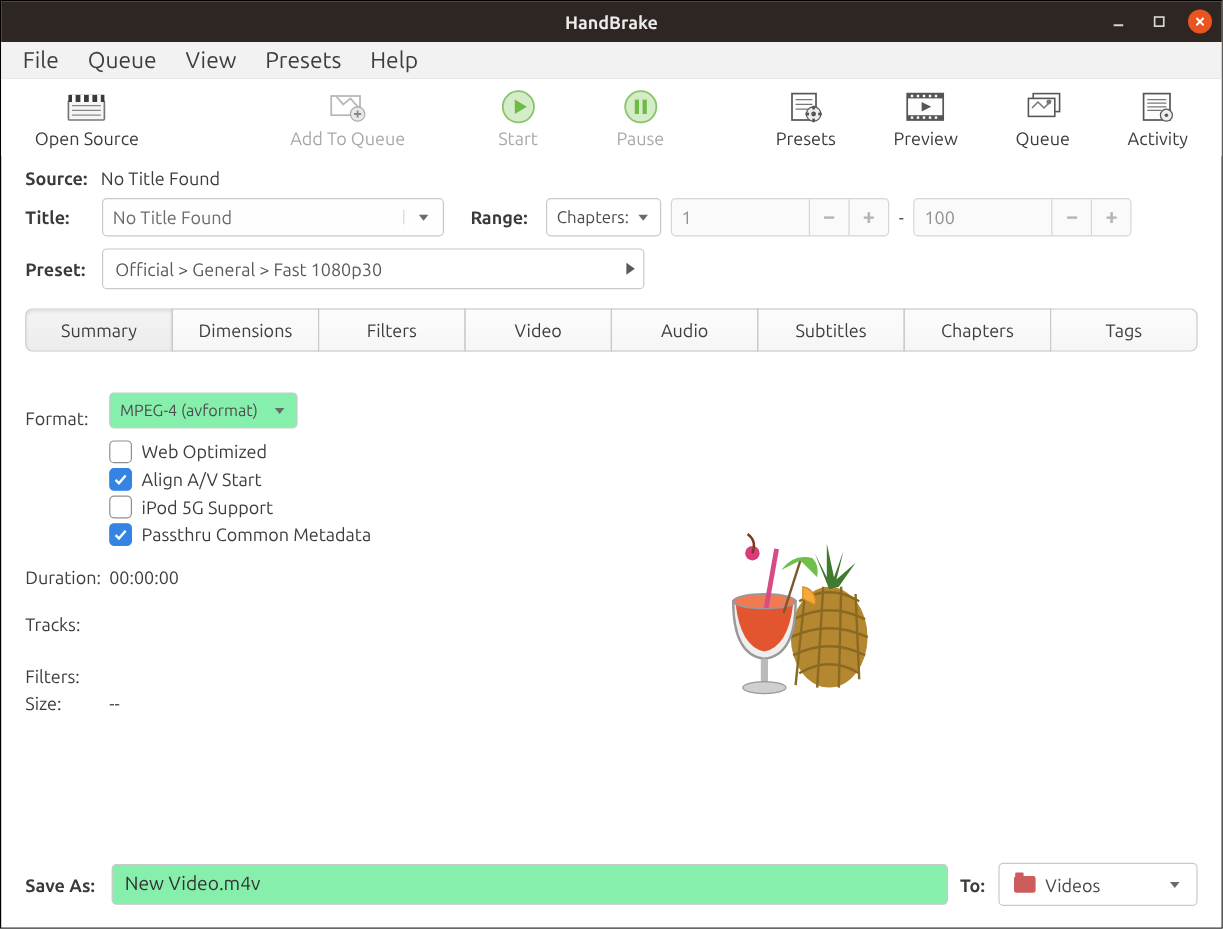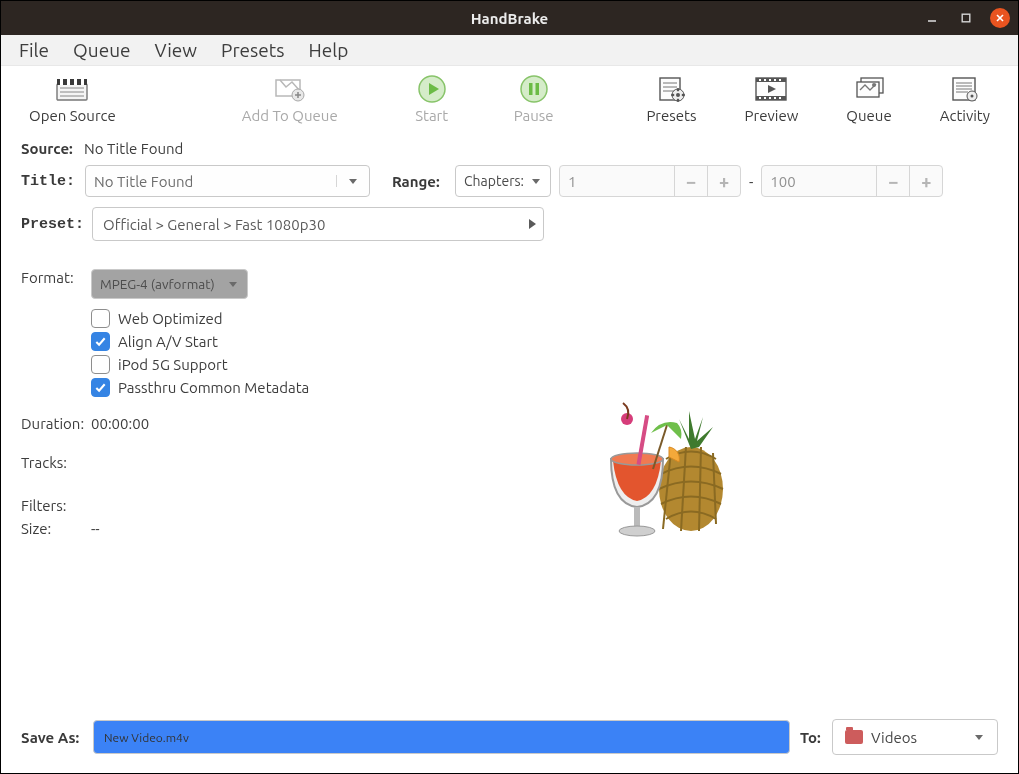--- a/index.html
+++ b/index.html
@@ -17,53 +17,53 @@
   .toolbar{background:#fff;padding:6px 10px 4px 10px;display:flex;align-items:flex-start;}
   .tb-btn{display:flex;flex-direction:column;align-items:center;gap:3px;padding:2px 18px;color:#3b3b3b;font-size:15px;cursor:default;}
   .tb-btn.disabled{color:#a9a9a9;}
   .tb-icon{width:36px;height:30px;display:flex;align-items:center;justify-content:center;}
   .tb-spacer{flex:1;}
   
   .content{padding:10px 20px 4px 20px;flex:1;display:flex;flex-direction:column;overflow:hidden;}
   .row{display:flex;align-items:center;margin-bottom:10px;gap:8px;}
   .row.label-row{margin-bottom:8px;}
   .lbl{font-weight:700;font-size:15px;color:#3a3a3a;min-width:55px;}
-  .lbl.w70{min-width:56px;font-family:Liberation Mono, monospace;}
+  .lbl.w70{min-width:56px;}
   .static-text{color:#3d3d3d;font-size:15px;}
   .combo{height:32px;border:1px solid #c9c9c9;border-radius:4px;background:#fefefe;display:flex;align-items:center;padding:0 6px 0 8px;font-size:15px;color:#6d6d6d;box-sizing:border-box;}
   .combo .caret{margin-left:auto;padding:0 4px;}
   .combo.title-combo{width:285px;}
   .range-chapter{height:30px;border:1px solid #c9c9c9;border-radius:4px;background:#fff;display:flex;align-items:center;gap:6px;padding:0 8px;font-size:14px;color:#4b4b4b;}
   .spinner{height:30px;width:180px;border:1px solid #d6d6d6;border-radius:4px;display:flex;align-items:center;color:#909090;background:#fafafa;overflow:hidden;}
   .spinner .val{flex:1;padding:0 8px;font-size:15px;}
   .spinner .spin-btn{width:32px;height:100%;border-left:1px solid #d6d6d6;display:flex;align-items:center;justify-content:center;color:#b5b5b5;font-size:18px;font-weight:600;}
   .preset-combo{width:434px;height:32px;border:1px solid #c9c9c9;border-radius:4px;background:#fff;display:flex;align-items:center;padding:0 6px 0 10px;font-size:15px;color:#5b5b5b;}
   .preset-combo .play-caret{margin-left:auto;color:#5a5a5a;}
   
   .tabbar{display:flex;margin-top:6px;}
   .tab{flex:1;height:34px;border:1px solid #c9c9c9;background:linear-gradient(#fcfcfc,#f6f6f6);display:flex;align-items:center;justify-content:center;font-size:15px;color:#3e3e3e;margin-left:-1px;cursor:default;}
   .tab:first-child{border-top-left-radius:6px;border-bottom-left-radius:6px;margin-left:0;}
   .tab:last-child{border-top-right-radius:6px;border-bottom-right-radius:6px;}
   .tab.active{background:linear-gradient(#f4f4f4,#ececec);box-shadow:inset 0 2px 3px rgba(0,0,0,0.08);}
   
   .summary-panel{display:flex;margin-top:18px;flex:1;}
   .summary-left{flex:0 0 400px;}
   .summary-right{flex:1;position:relative;}
-  .form-row{display:flex;align-items:flex-start;margin-bottom:6px;}
+  .form-row{display:flex;align-items:flex-end;margin-bottom:6px;}
   .form-label{width:70px;font-size:15px;color:#3d3d3d;}
-  .small-combo{height:28px;border:1px solid #c9c9c9;border-radius:4px;background:#a3a3a3;display:flex;align-items:center;gap:12px;padding:0 8px;font-size:13.5px;color:#4d4d4d;}
+  .small-combo{height:28px;border:1px solid #c9c9c9;border-radius:4px;background:#86efac;display:flex;align-items:center;gap:12px;padding:0 8px;font-size:13.5px;color:#4d4d4d;margin-top:16px;}
   .check-row{display:flex;align-items:center;gap:8px;margin-bottom:4px;margin-left:70px;font-size:15px;color:#3d3d3d;}
   .checkbox{width:17px;height:17px;border:1.5px solid #8e8e8e;border-radius:4px;background:#fff;display:flex;align-items:center;justify-content:center;flex-shrink:0;}
   .checkbox.checked{background:#3584e4;border-color:#3584e4;}
   .checkbox.checked svg{width:13px;height:13px;}
   
   .mascot{position:absolute;top:120px;left:160px;width:160px;height:160px;}
   
   .bottombar{padding:8px 20px 18px 20px;display:flex;align-items:center;gap:10px;}
-  .text-input{flex:1;height:34px;border:1px solid #c9c9c9;border-radius:4px;padding:0 10px;font-size:12px;color:#333;background:#3b82f6;font-family:inherit;box-sizing:border-box;}
+  .text-input{flex:1;height:34px;border:1px solid #c9c9c9;border-radius:4px;padding:0 10px;font-size:16px;color:#333;background:#86efac;font-family:inherit;box-sizing:border-box;}
   .dest-combo{width:140px;height:34px;border:1px solid #c9c9c9;border-radius:4px;background:#fff;display:flex;align-items:center;padding:0 12px;gap:8px;font-size:15px;color:#474747;}
   .folder-icon{width:18px;height:14px;background:#cd5c5c;border-radius:2px;position:relative;}
   .folder-icon::before{content:"";position:absolute;top:-3px;left:1px;width:7px;height:3px;background:#cd5c5c;border-radius:1px 1px 0 0;}
   .caret-svg{width:12px;height:12px;}
   svg{display:block;}
 </style>
 </head>
 <body>
 
 <div class="window">
@@ -261,20 +261,30 @@
       <div class="preset-combo">
         <span>Official &gt; General &gt; Fast 1080p30</span>
         <span class="play-caret">
           <svg width="10" height="12" viewBox="0 0 10 12">
               <polygon points="2,1 9,6 2,11" fill="#5a5a5a"></polygon>
             </svg>
         </span>
       </div>
     </div>
 
+    <div class="tabbar">
+      <div class="tab active">Summary</div>
+      <div class="tab">Dimensions</div>
+      <div class="tab">Filters</div>
+      <div class="tab">Video</div>
+      <div class="tab">Audio</div>
+      <div class="tab">Subtitles</div>
+      <div class="tab">Chapters</div>
+      <div class="tab">Tags</div>
+    </div>
 
     <div class="summary-panel">
       <div class="summary-left">
         <div class="form-row">
           <span class="form-label">Format:</span>
           <div class="small-combo">
             <span>MPEG-4 (avformat)</span>
             <svg class="caret-svg" viewBox="0 0 12 12">
                 <polygon points="2,4 10,4 6,9" fill="#6a6a6a"></polygon>
               </svg>

